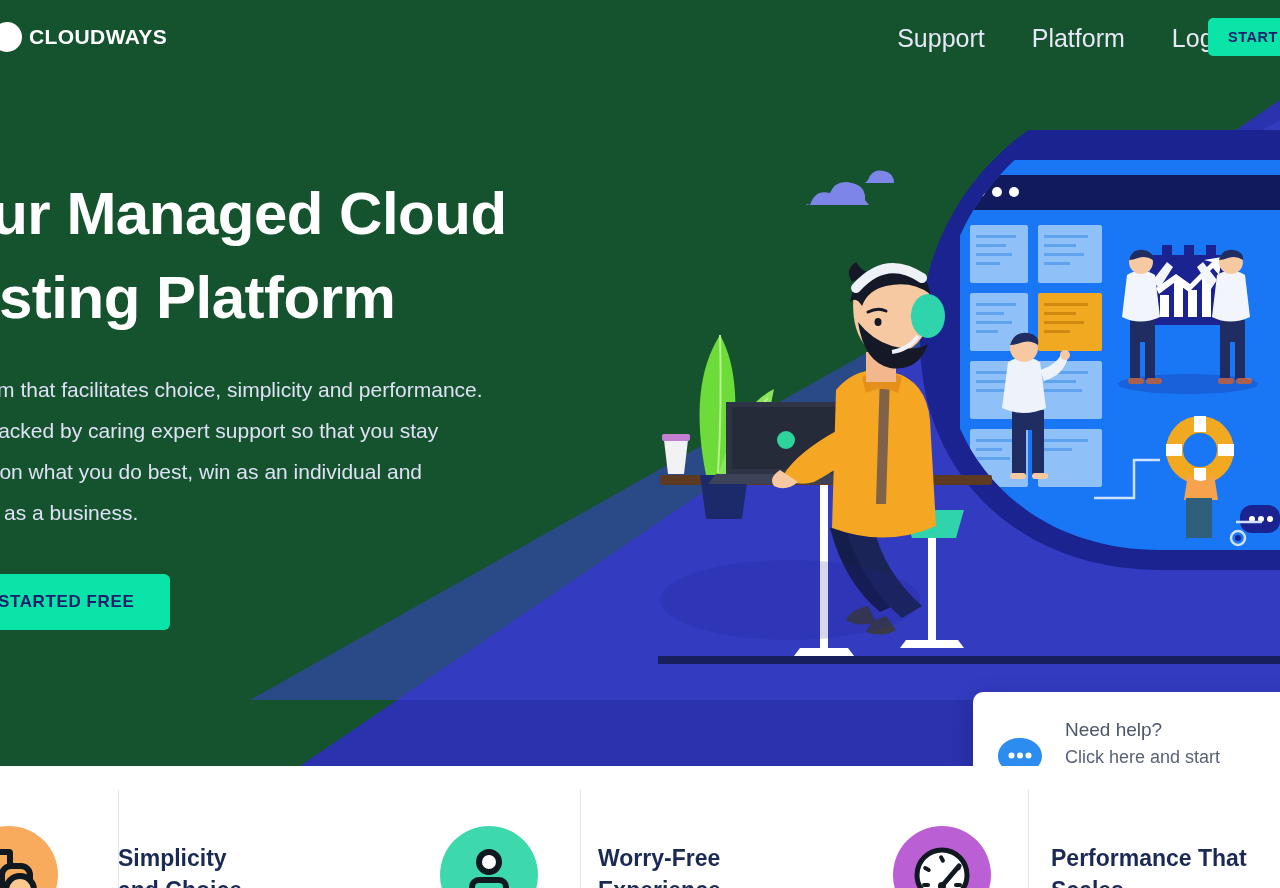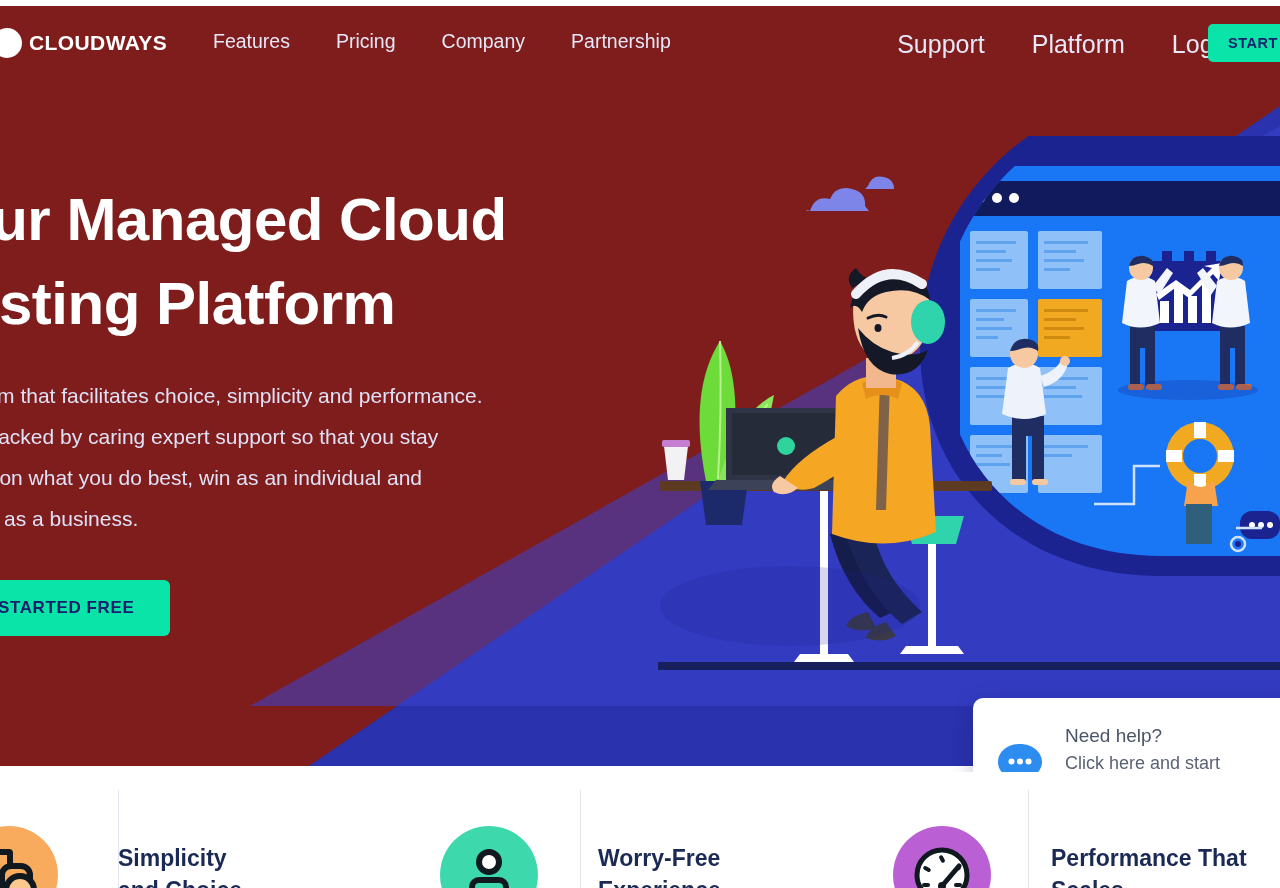--- a/index.html
+++ b/index.html
@@ -8,23 +8,22 @@
     overflow: hidden;
     font-family: "Liberation Sans", sans-serif;
     background: #ffffff;
   }
   .page { position: relative; width: 1280px; height: 888px; overflow: hidden; }
 
   
   .hero {
     position: absolute; left: 0; top: 0;
     width: 1280px; height: 766px;
-    background: #7f1d1d;
+    background: #14532d;
     overflow: hidden;
-    margin-top: 6px;
   }
   
   .hero-wedge {
     position: absolute; left: 0; top: 0; width: 1280px; height: 766px;
     background: #2a32ad;
     clip-path: polygon(300px 766px, 1280px 100px, 1280px 766px);
   }
   
   .hero-wedge-light {
     position: absolute; left: 0; top: 0; width: 1280px; height: 766px;
@@ -363,26 +362,20 @@
         <ellipse cx="150" cy="470" rx="130" ry="40" fill="#1b2391" opacity=".18"></ellipse>
       </svg>
     </div>
 
     <div class="nav">
       <div class="logo">
         <div class="logo-mark"></div>
         <span class="logo-text">CLOUDWAYS</span>
       </div>
 
-      <nav class="nav-left">
-        <a href="#">Features</a>
-        <a href="#">Pricing</a>
-        <a href="#">Company</a>
-        <a href="#">Partnership</a>
-      </nav>
 
       <nav class="nav-right">
         <a href="#">Support</a>
         <a href="#">Platform</a>
         <a href="#">Login</a>
       </nav>
 
       <button class="nav-cta">START FREE</button>
     </div>
 

